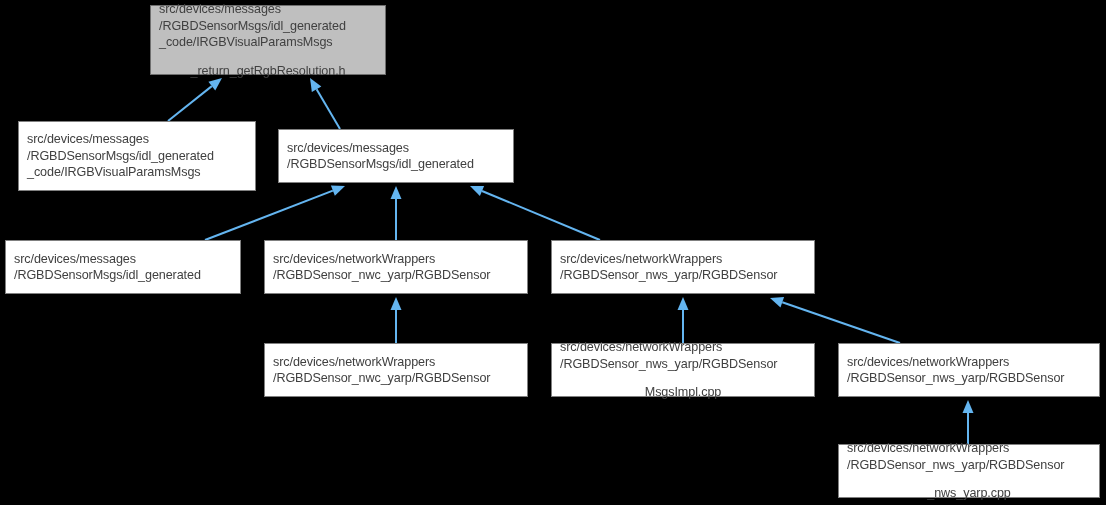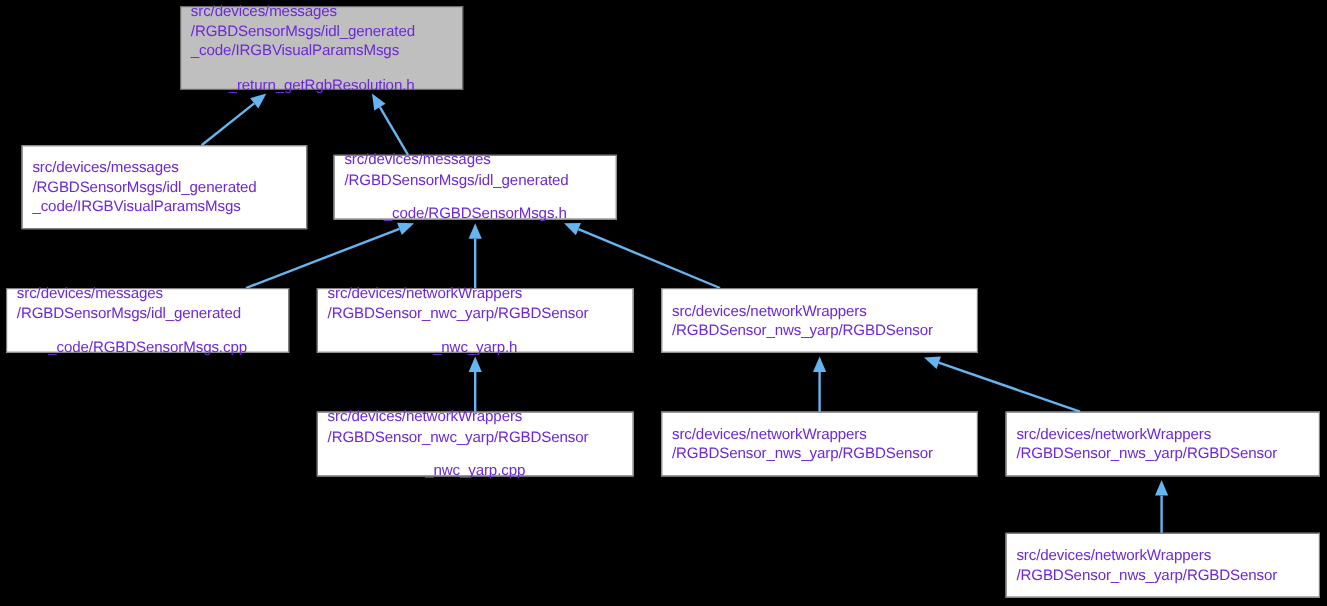--- a/index.html
+++ b/index.html
@@ -13,21 +13,21 @@
     height: 505px;
     background: #000000;
     overflow: hidden;
     font-family: "Liberation Sans", sans-serif;
   }
   .node {
     position: absolute;
     box-sizing: border-box;
     border: 1px solid #808080;
     background: #ffffff;
-    color: #6d28d9;
+    color: #404040;
     font-size: 12.6px;
     line-height: 16.5px;
     text-align: center;
     display: flex;
     flex-direction: column;
     align-items: center;
     justify-content: center;
     white-space: pre;
     letter-spacing: -0.1px;
   }
@@ -95,22 +95,22 @@
         <polygon points="770,298 784.0839270560808,297.0550139265597 780.485710853366,307.4498607344026" fill="#64b5f0"></polygon>
       </g>
       <g>
         <line x1="968" y1="444" x2="968" y2="413" stroke="#64b5f0" stroke-width="2"></line>
         <polygon points="968,400 973.5,413 962.5,413" fill="#64b5f0"></polygon>
       </g>
     </svg>
   <div id="nodes-layer">
       <div class="node root" style="left: 150px; top: 5px; width: 236px; height: 70px;"><span class="line l">src/devices/messages</span><span class="line l">/RGBDSensorMsgs/idl_generated</span><span class="line l">_code/IRGBVisualParamsMsgs</span><span class="line c">_return_getRgbResolution.h</span></div>
       <div class="node" style="left: 18px; top: 121px; width: 238px; height: 70px;"><span class="line l">src/devices/messages</span><span class="line l">/RGBDSensorMsgs/idl_generated</span><span class="line l">_code/IRGBVisualParamsMsgs</span></div>
-      <div class="node" style="left: 278px; top: 129px; width: 236px; height: 54px;"><span class="line l">src/devices/messages</span><span class="line l">/RGBDSensorMsgs/idl_generated</span><span class="line c">_code/RGBDSensorMsgs.h</span></div>
-      <div class="node" style="left: 5px; top: 240px; width: 236px; height: 54px;"><span class="line l">src/devices/messages</span><span class="line l">/RGBDSensorMsgs/idl_generated</span><span class="line c">_code/RGBDSensorMsgs.cpp</span></div>
-      <div class="node" style="left: 264px; top: 240px; width: 264px; height: 54px;"><span class="line l">src/devices/networkWrappers</span><span class="line l">/RGBDSensor_nwc_yarp/RGBDSensor</span><span class="line c">_nwc_yarp.h</span></div>
+      <div class="node" style="left: 278px; top: 129px; width: 236px; height: 54px;"><span class="line l">src/devices/messages</span><span class="line l">/RGBDSensorMsgs/idl_generated</span></div>
+      <div class="node" style="left: 5px; top: 240px; width: 236px; height: 54px;"><span class="line l">src/devices/messages</span><span class="line l">/RGBDSensorMsgs/idl_generated</span></div>
+      <div class="node" style="left: 264px; top: 240px; width: 264px; height: 54px;"><span class="line l">src/devices/networkWrappers</span><span class="line l">/RGBDSensor_nwc_yarp/RGBDSensor</span></div>
       <div class="node" style="left: 551px; top: 240px; width: 264px; height: 54px;"><span class="line l">src/devices/networkWrappers</span><span class="line l">/RGBDSensor_nws_yarp/RGBDSensor</span></div>
-      <div class="node" style="left: 264px; top: 343px; width: 264px; height: 54px;"><span class="line l">src/devices/networkWrappers</span><span class="line l">/RGBDSensor_nwc_yarp/RGBDSensor</span><span class="line c">_nwc_yarp.cpp</span></div>
-      <div class="node" style="left: 551px; top: 343px; width: 264px; height: 54px;"><span class="line l">src/devices/networkWrappers</span><span class="line l">/RGBDSensor_nws_yarp/RGBDSensor</span></div>
+      <div class="node" style="left: 264px; top: 343px; width: 264px; height: 54px;"><span class="line l">src/devices/networkWrappers</span><span class="line l">/RGBDSensor_nwc_yarp/RGBDSensor</span></div>
+      <div class="node" style="left: 551px; top: 343px; width: 264px; height: 54px;"><span class="line l">src/devices/networkWrappers</span><span class="line l">/RGBDSensor_nws_yarp/RGBDSensor</span><span class="line c">MsgsImpl.cpp</span></div>
       <div class="node" style="left: 838px; top: 343px; width: 262px; height: 54px;"><span class="line l">src/devices/networkWrappers</span><span class="line l">/RGBDSensor_nws_yarp/RGBDSensor</span></div>
-      <div class="node" style="left: 838px; top: 444px; width: 262px; height: 54px;"><span class="line l">src/devices/networkWrappers</span><span class="line l">/RGBDSensor_nws_yarp/RGBDSensor</span></div>
+      <div class="node" style="left: 838px; top: 444px; width: 262px; height: 54px;"><span class="line l">src/devices/networkWrappers</span><span class="line l">/RGBDSensor_nws_yarp/RGBDSensor</span><span class="line c">_nws_yarp.cpp</span></div>
     </div>
 </div>
 
 </body></html>

